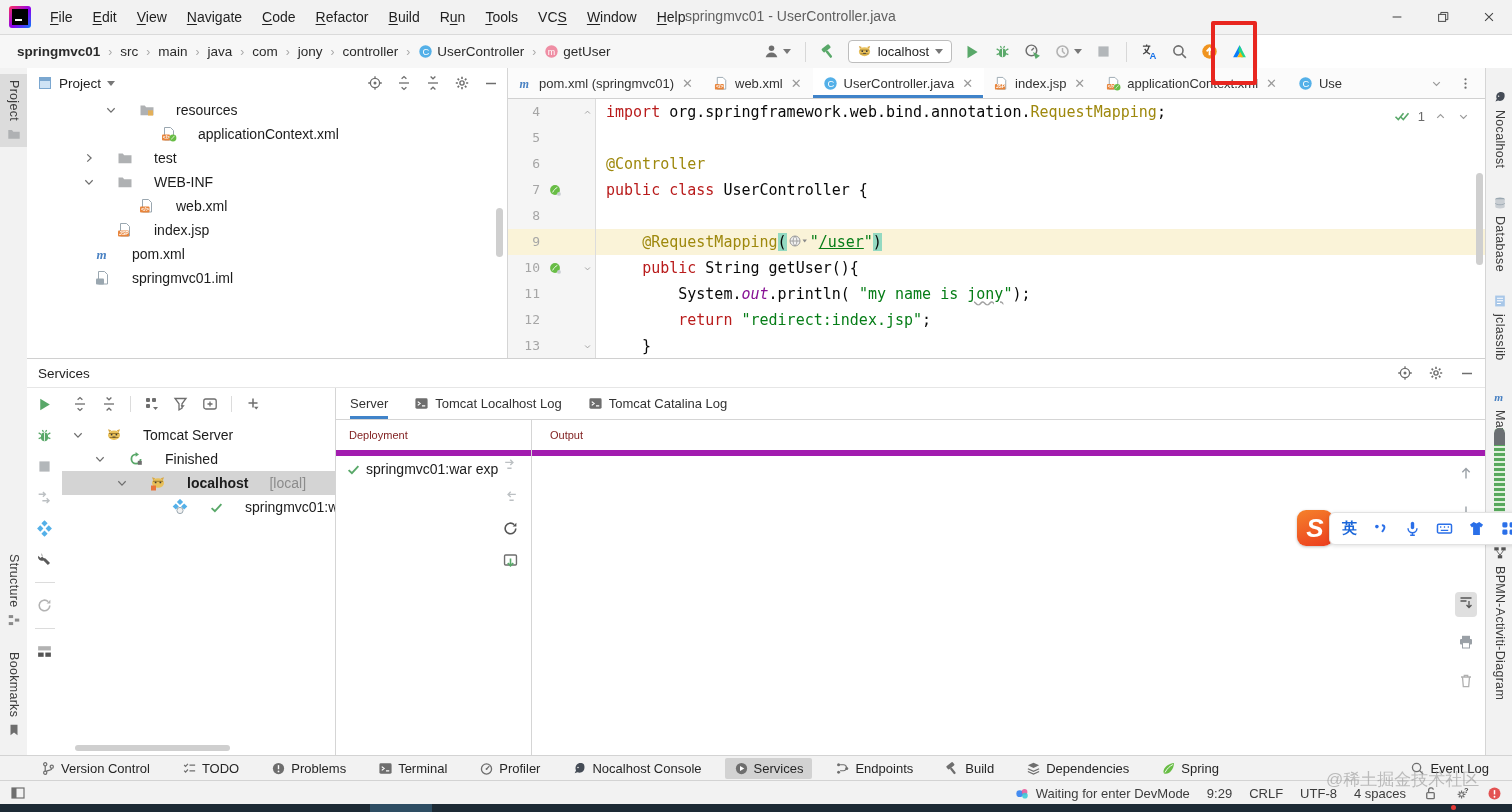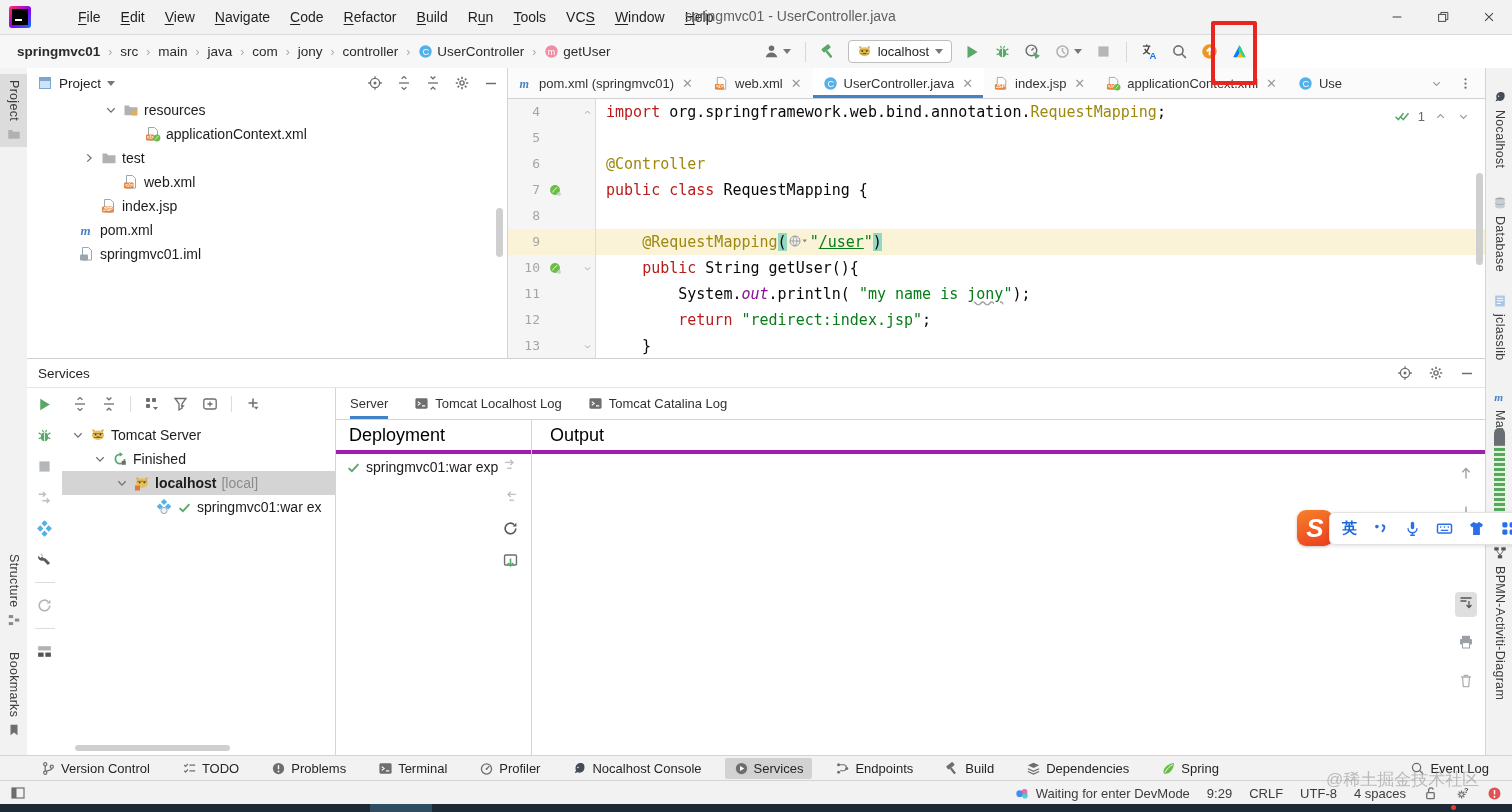--- a/index.html
+++ b/index.html
@@ -1,21 +1,21 @@
 <!DOCTYPE html>
 <html><head>
 <meta charset="utf-8">
 <style>
   html,body{margin:0;padding:0;background:#e9e9e9;font-family:"Liberation Sans",sans-serif;}
   #app{position:relative;width:1512px;height:812px;background:#fff;overflow:hidden;color:#262626;font-size:13px;}
   .abs{position:absolute;}
   .ic{display:inline-flex;width:16px;height:16px;flex:none;align-items:center;justify-content:center;}
   .ic svg{width:100%;height:100%;display:block;}
   
-  #titlebar{position:absolute;left:0;top:0;width:1512px;height:34px;background:#f2f2f2;border-bottom:1px solid #dadada;display:flex;align-items:center;gap:28px;}
+  #titlebar{position:absolute;left:0;top:0;width:1512px;height:34px;background:#f2f2f2;border-bottom:1px solid #dadada;display:flex;align-items:center;}
   #logo{width:22px;height:22px;margin:0 10px 0 9px;border-radius:3px;background:linear-gradient(135deg,#fe315d,#8b00f2 55%,#087cfa);position:relative;}
   #logo::after{content:"";position:absolute;left:3px;top:3px;right:3px;bottom:3px;background:#000;}
   #logo::before{content:"";position:absolute;left:6px;top:13px;width:7px;height:2px;background:#fff;z-index:1;}
   #menubar{display:flex;align-items:center;gap:2px;font-size:14px;color:#1f1f1f;}
   .menu-item{padding:4px 9px;border-radius:3px;cursor:default;}
   .menu-item u{text-decoration:underline;text-underline-offset:2px;}
   #win-title{position:absolute;left:685px;top:8px;font-size:14px;color:#606060;white-space:nowrap;}
   #wincontrols{position:absolute;right:0;top:0;height:34px;display:flex;}
   .winbtn{width:46px;height:34px;display:flex;align-items:center;justify-content:center;}
   
@@ -31,21 +31,21 @@
   
   #leftstrip{position:absolute;left:0;top:68px;width:27px;height:687px;background:#f2f2f2;border-right:1px solid #d5d5d5;}
   #rightstrip{position:absolute;left:1485px;top:68px;width:27px;height:687px;background:#f2f2f2;border-left:1px solid #d5d5d5;}
   .vtab{position:absolute;left:0;width:100%;display:flex;flex-direction:column;align-items:center;gap:6px;padding:6px 0;box-sizing:border-box;}
   .vtab .vlbl{writing-mode:vertical-rl;font-size:12.5px;color:#3c3c3c;letter-spacing:.3px;}
   .vtab.active{background:#dcdcdc;}
   
   #project-panel{position:absolute;left:27px;top:68px;width:480px;height:290px;background:#fff;border-right:1px solid #d5d5d5;overflow:hidden;}
   #project-header{height:30px;display:flex;align-items:center;padding-left:10px;gap:6px;font-size:13.5px;color:#1f1f1f;}
   #project-hicons{position:absolute;right:8px;top:7px;display:flex;gap:13px;align-items:center;}
-  .tree-row{height:24px;display:flex;align-items:center;font-size:14px;color:#1c1c1c;white-space:nowrap;}
+  .tree-row{height:24px;display:flex;align-items:center;font-size:14px;color:#1c1c1c;white-space:nowrap;gap:16px;}
   .tree-row.hl{background:#f9efc6;}
   .tree-row.sel{background:#d4d4d4;}
   .tslot{width:20px;flex:none;display:flex;align-items:center;justify-content:center;}
   .tree-row .ic{margin-right:5px;}
   .tsuffix{color:#8c8c8c;margin-left:5px;}
   
   #editor{position:absolute;left:508px;top:68px;width:977px;height:290px;background:#fff;overflow:hidden;}
   #edtabs{height:30px;border-bottom:1px solid #d1d1d1;display:flex;align-items:stretch;background:#fbfbfb;}
   .edtab{display:flex;align-items:center;gap:6px;padding:0 10px;font-size:13px;color:#333;border-right:1px solid transparent;}
   .edtab.active{box-shadow:inset 0 -3px 0 #4083c9;background:#fff;}
@@ -77,21 +77,21 @@
   .vsep{width:20px;height:1px;background:#dcdcdc;}
   #svc-tree-toolbar{position:absolute;left:35px;top:32px;height:26px;display:flex;align-items:center;gap:13px;padding-left:10px;}
   #svc-tree{position:absolute;left:35px;top:64px;width:273px;bottom:0;overflow:hidden;}
   #svc-divider{position:absolute;left:308px;top:29px;width:1px;bottom:0;background:#d5d5d5;}
   #svc-right{position:absolute;left:309px;top:29px;right:0;bottom:0;}
   #svc-tabs{height:31px;border-bottom:1px solid #d5d5d5;display:flex;align-items:center;gap:26px;padding-left:14px;font-size:13px;color:#333;}
   .svctab{display:flex;align-items:center;gap:6px;height:100%;}
   .svctab.active{box-shadow:inset 0 -3px 0 #4083c9;}
   #svc-cols{position:absolute;left:0;top:32px;right:0;bottom:0;}
   #col-deploy{position:absolute;left:0;top:0;width:196px;bottom:0;border-right:1px solid #d5d5d5;box-sizing:border-box;}
-  .colhdr{height:30px;line-height:30px;padding-left:13px;font-size:18px;color:#000000;border-bottom:4px solid #a21caf;}
+  .colhdr{height:30px;line-height:30px;padding-left:13px;font-size:11px;color:#7f1d1d;border-bottom:6px solid #a21caf;}
   .dep-row{display:flex;align-items:center;gap:5px;padding-left:10px;height:26px;font-size:14px;color:#1c1c1c;width:168px;overflow:hidden;white-space:nowrap;}
   #mini-toolbar{position:absolute;left:166px;top:36px;display:flex;flex-direction:column;gap:15px;align-items:center;}
   #col-output{position:absolute;left:196px;top:0;right:0;bottom:0;}
   #out-toolbar{position:absolute;right:8px;top:42px;display:flex;flex-direction:column;gap:14px;align-items:center;}
   .otb-btn{padding:3px;border-radius:4px;}
   .otb-btn.active{background:#dfdfdf;}
   
   #bottombar{position:absolute;left:0;top:755px;width:1512px;height:25px;background:#f2f2f2;border-top:1px solid #d3d3d3;display:flex;align-items:center;}
   .bbitem{display:flex;align-items:center;gap:5px;padding:3px 9px;font-size:13px;color:#262626;border-radius:2px;white-space:nowrap;}
   .bbitem.active{background:#d2d2d2;}
@@ -495,20 +495,35 @@
               </svg>
             </span>
           </span>
           <span class="ic" style="width: 16px; height: 16px;">
             <svg viewBox="0 0 16 16">
               <path d="M1.5 3.5h4.2l1.5 1.8h7.3v8H1.5z" fill="#afb1b3"></path>
             </svg>
           </span>
           <span>test</span>
         </div>
+        <div class="tree-row" style="padding-left: 54px;">
+          <span class="tslot">
+            <span class="ic" style="width:14px;height:14px">
+              <svg viewBox="0 0 16 16">
+                <path d="M3.8 6 8 10.4 12.2 6" stroke="#6e6e6e" stroke-width="1.4" fill="none"></path>
+              </svg>
+            </span>
+          </span>
+          <span class="ic" style="width: 16px; height: 16px;">
+            <svg viewBox="0 0 16 16">
+              <path d="M1.5 3.5h4.2l1.5 1.8h7.3v8H1.5z" fill="#afb1b3"></path>
+            </svg>
+          </span>
+          <span>WEB-INF</span>
+        </div>
         <div class="tree-row" style="padding-left: 76px;">
           <span class="tslot"></span>
           <span class="ic" style="width: 16px; height: 16px;">
             <svg viewBox="0 0 16 16">
               <path d="M3.5 1.5h6l3 3V14h-9z" fill="#fff" stroke="#9aa7b0"></path>
               <rect x="1" y="8.5" width="9.5" height="6" rx="1" fill="#e8853c"></rect>
               <text x="2" y="13.3" font-size="5.6" fill="#fff" font-weight="bold" font-family="Liberation Sans">&lt;/&gt;</text>
             </svg>
           </span>
           <span>web.xml</span>
@@ -667,21 +682,21 @@
               <span class="ic" style="width: 14px; height: 14px;">
                 <svg viewBox="0 0 16 16">
                   <circle cx="8" cy="8" r="5.6" fill="#68bd45"></circle>
                   <path d="M5.3 10.8c1.2-2.8 3.2-4.6 5.4-5.8" stroke="#fff" stroke-width="1" fill="none"></path>
                   <circle cx="12.5" cy="12.5" r="2.2" fill="#c9ced3"></circle>
                 </svg>
               </span>
             </span>
             <span class="fold"></span>
           </div>
-          <div class="c"><span class="tk-kw">public</span><span class="tk-pl"> </span><span class="tk-kw">class</span><span class="tk-pl"> RequestMapping {</span></div>
+          <div class="c"><span class="tk-kw">public</span><span class="tk-pl"> </span><span class="tk-kw">class</span><span class="tk-pl"> UserController {</span></div>
         </div>
         <div class="cl">
           <div class="g">
             <span class="num">8</span>
             <span class="gslot"></span>
             <span class="fold"></span>
           </div>
           <div class="c"></div>
         </div>
         <div class="cl hl">

